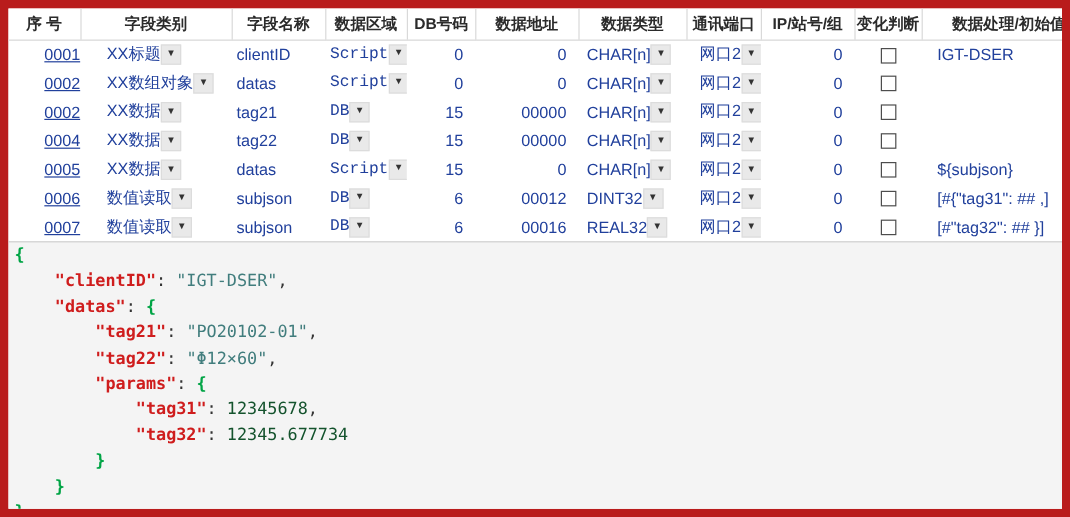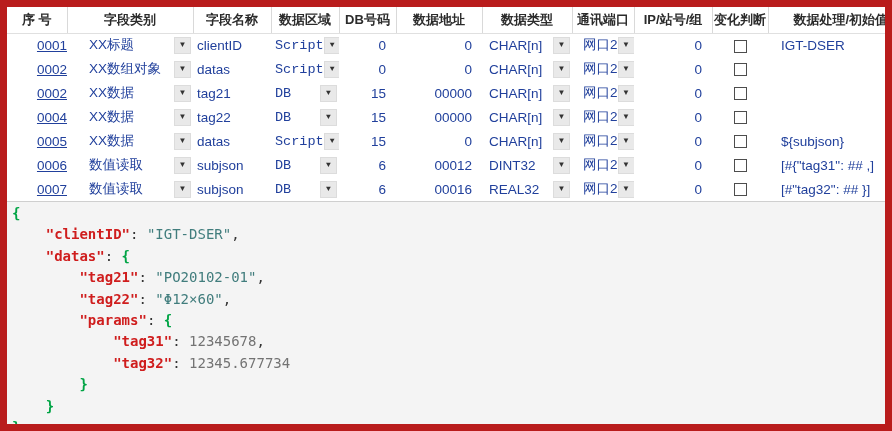--- a/index.html
+++ b/index.html
@@ -24,21 +24,21 @@
   }
   td.seq   { text-align:right;text-decoration:underline; }
   td.cat   { padding-left:22px; }
   td.field { padding-left:4px;margin-left:32px; }
   td.area  { padding-left:4px;font-family:Liberation Mono, monospace; }
   td.num   { text-align:right; padding-right:10px; }
   td.typ   { padding-left:7px; }
   td.port  { padding-left:11px; }
   td.chg   { text-align:center; }
   td.init  { padding-left:13px; }
-  .cellflex { display:flex; align-items:center; justify-content:space-between; height:100%; }
+  .cellflex { display:flex; align-items:center; height:100%; }
   .combo {
     display:inline-flex; width:17px; height:17px; margin-right:2px;
     background:#e9e9e9; border:1px solid #dcdcdc;
     align-items:center; justify-content:center;
     font-size:8px; color:#333; line-height:1; cursor:default; flex:0 0 auto;
   }
   .cb {
     display:inline-block; width:13px; height:13px;
     border:1px solid #4d4d4d; background:#fff; vertical-align:middle;
   }
@@ -47,21 +47,21 @@
     width:890px; height:235px;
     background:#f4f4f4; border-top:1px solid #cfcfcf;
     font-family:"DejaVu Sans Mono","Liberation Mono",monospace;
     font-size:14px; line-height:21.4px;
     padding:1px 0 0 5px; overflow:hidden;
   }
   .jline { white-space:pre; }
   .tk-b { color:#00a445; font-weight:bold; }
   .tk-k { color:#cf1d1d; font-weight:bold; }
   .tk-s { color:#417d7d; }
-  .tk-n { color:#737373; }
+  .tk-n { color:#14532d; }
   .tk-p { color:#333333; }
 </style>
 </head>
 <body>
 
 <div id="app">
   <table>
     <colgroup>
       <col style="width:60px">
         <col style="width:126px">

